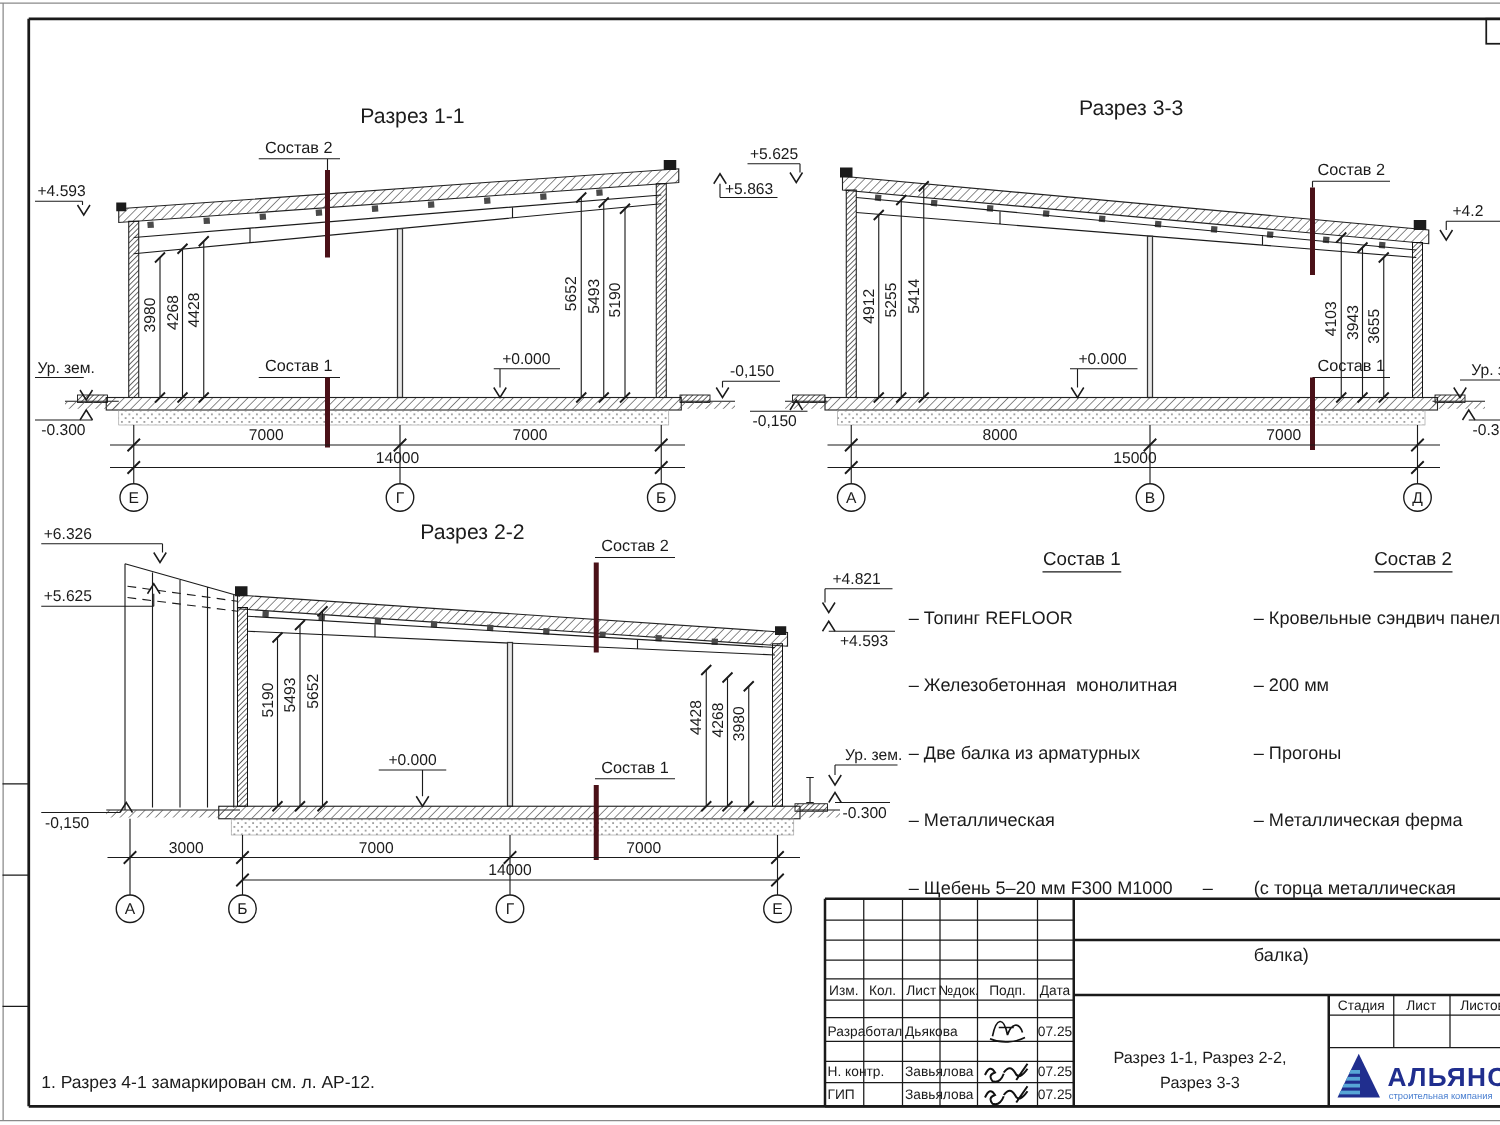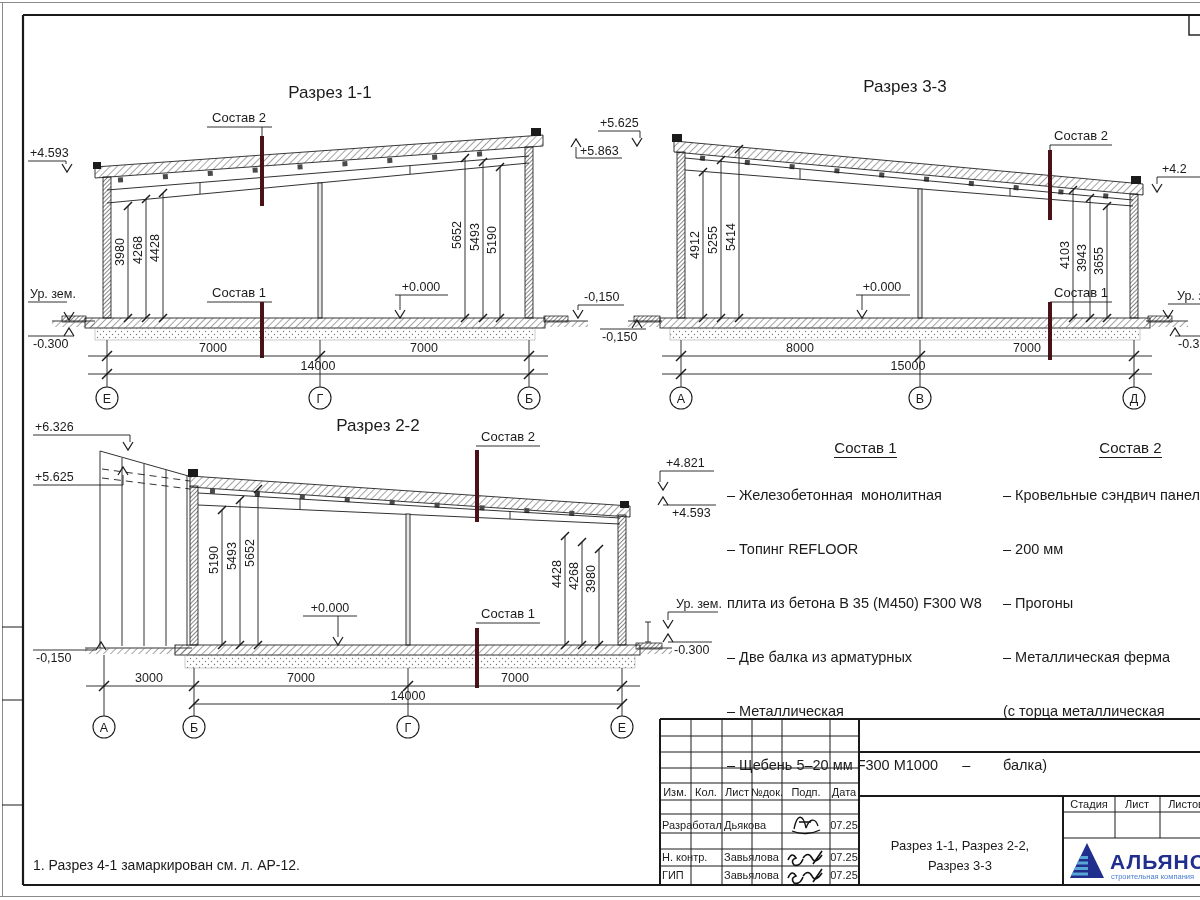--- a/index.html
+++ b/index.html
@@ -417,23 +417,22 @@
       <text x="1110" y="869" style="font-size:21px;font-weight:bold;fill:#202e8e;letter-spacing:1px;">АЛЬЯНС</text>
       <text x="1111" y="879" style="font-size:7.5px;fill:#4a7fd0;">строительная компания</text>
     </g>
   </g>
 </svg>
 
 <div class="htmltxt" style="left:761px;top:421px;width:200px;text-align:center;">
   <span class="comp-h">Состав 1</span>
 </div>
 <div class="htmltxt comp" style="left:727px;top:450px;">
+  <div>– Топинг REFLOOR</div>
   <div>– Железобетонная  монолитная</div>
-  <div>– Топинг REFLOOR</div>
-  <div>плита из бетона В 35 (М450) F300 W8</div>
   <div>– Две балка из арматурных</div>
   <div>– Металлическая</div>
   <div>– Щебень 5–20 мм F300 М1000      –</div>
   
   
   
   
   
   
   

